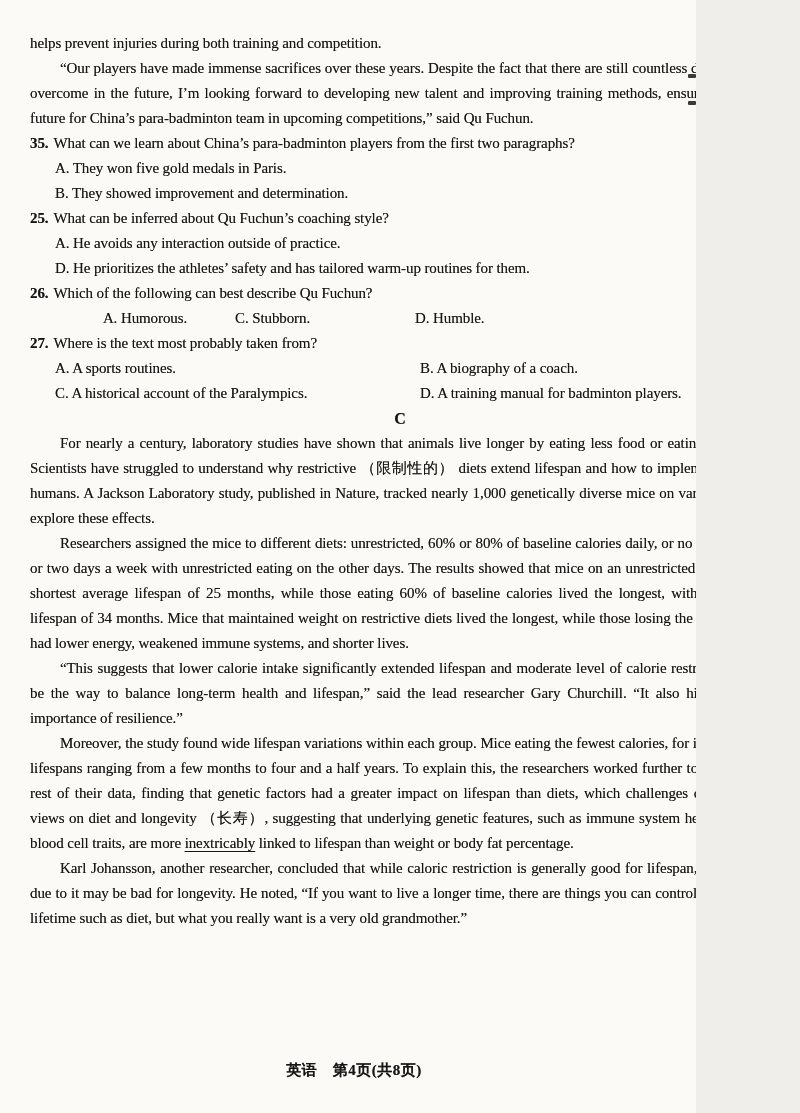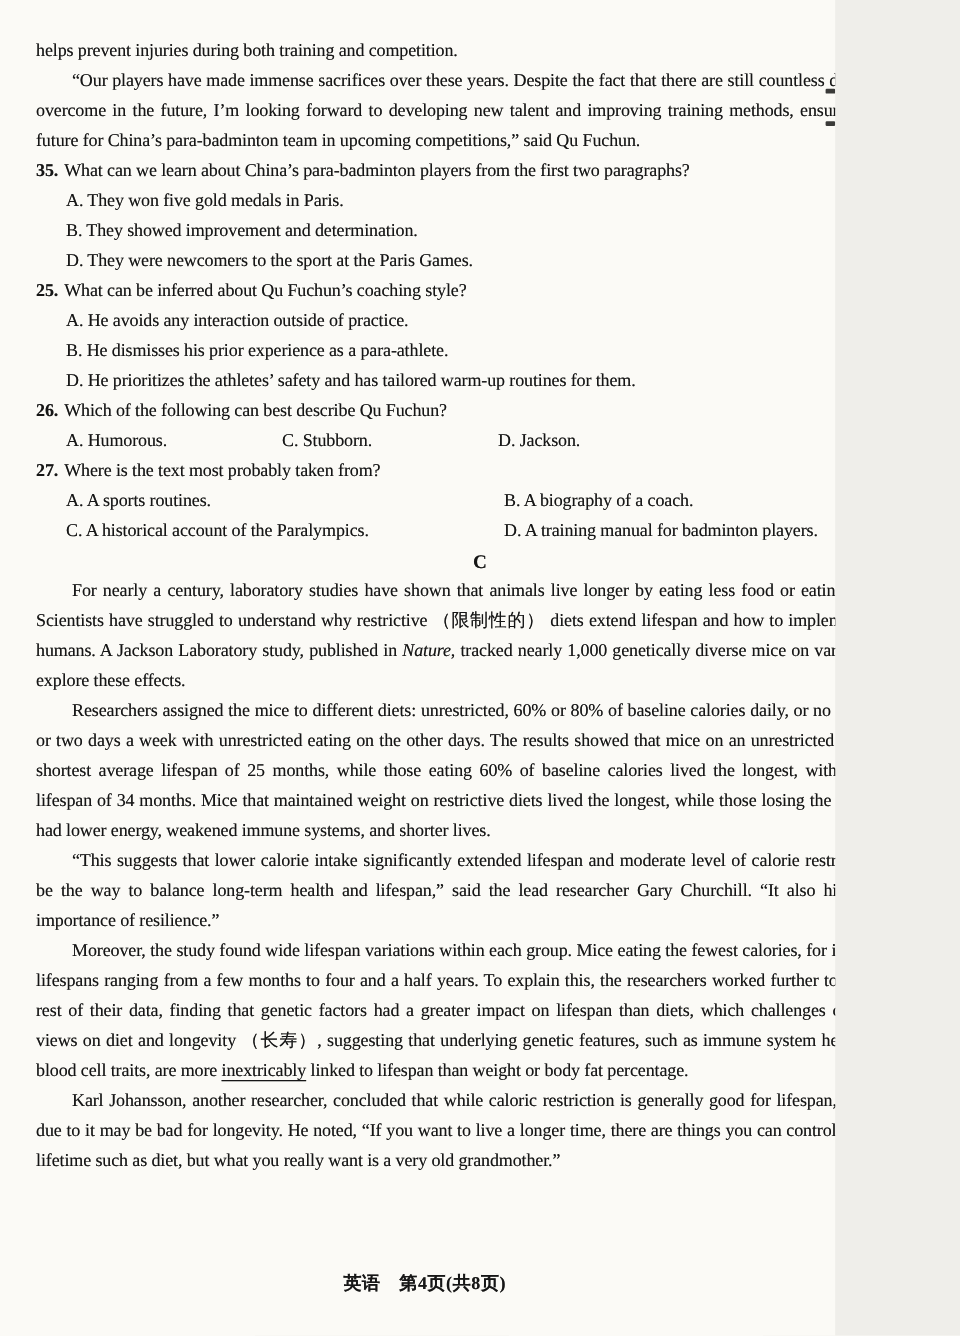--- a/index.html
+++ b/index.html
@@ -20,27 +20,27 @@
     text-shadow: 0 0 0.4px rgba(10,10,10,0.55);
     overflow: hidden;
   }
   .content { position: absolute; top: 31px; left: 30px; width: 740px; }
   p { margin: 0; }
   .para { text-align: justify; text-indent: 2em; }
   .q-line { text-align: left; }
   .q-num { font-weight: bold; margin-right: 5px; }
   .opt { padding-left: 25px; }
   .opt-row { display: flex; padding-left: 25px; }
-  .opt-row .c1 { width: 180px; }
+  .opt-row .c1 { width: 180px; text-align: center; }
   .opt-row .c2 { width: 185px; }
   .opt-row .c3 { width: 180px; }
   .opt-row .c4 { flex: 1; }
   .opt-grid { display: grid; grid-template-columns: 365px 1fr; padding-left: 25px; }
   .section-heading { text-align: center; font-weight: bold; font-size: 16px; }
-  .it { font-style: italic; }
+  .it { }
   .u { text-decoration: underline; text-underline-offset: 3px; }
   .footer {
     position: absolute; left: 0; right: 0; bottom: 30px;
     text-align: center; font-weight: bold; font-size: 15px;
     letter-spacing: 0.5px;
     padding-left: 12px;
   }
   .mark {
     position: absolute; right: 0; width: 8px; height: 4px;
     background: #3a3a38; border-radius: 1px;
@@ -54,36 +54,34 @@
 <div class="page">
   <div class="content">
 
     <p class="q-line">helps prevent injuries during both training and competition.</p>
     <p class="para">“Our players have made immense sacrifices over these years. Despite the fact that there are still countless difficulties to overcome in the future, I’m looking forward to developing new talent and improving training methods, ensuring a bright future for China’s para-badminton team in upcoming competitions,” said Qu Fuchun.</p>
 
     <div>
       <p class="q-line"><span class="q-num">35.</span><span>What can we learn about China’s para-badminton players from the first two paragraphs?</span></p>
       <p class="opt">A. They won five gold medals in Paris.</p>
       <p class="opt">B. They showed improvement and determination.</p>
-      <p class="opt">D. They were newcomers to the sport at the Paris Games.</p>
     </div>
 
     <div>
       <p class="q-line"><span class="q-num">25.</span><span>What can be inferred about Qu Fuchun’s coaching style?</span></p>
       <p class="opt">A. He avoids any interaction outside of practice.</p>
-      <p class="opt">B. He dismisses his prior experience as a para-athlete.</p>
       <p class="opt">D. He prioritizes the athletes’ safety and has tailored warm-up routines for them.</p>
     </div>
 
     <div>
       <p class="q-line"><span class="q-num">26.</span><span>Which of the following can best describe Qu Fuchun?</span></p>
       <div class="opt-row">
         <span class="c1">A. Humorous.</span>
         <span class="c3">C. Stubborn.</span>
-        <span class="c4">D. Jackson.</span>
+        <span class="c4">D. Humble.</span>
       </div>
     </div>
 
     <div>
       <p class="q-line"><span class="q-num">27.</span><span>Where is the text most probably taken from?</span></p>
       <div class="opt-grid">
         <span>A. A sports routines.</span>
         <span>B. A biography of a coach.</span>
         <span>C. A historical account of the Paralympics.</span>
         <span>D. A training manual for badminton players.</span>

